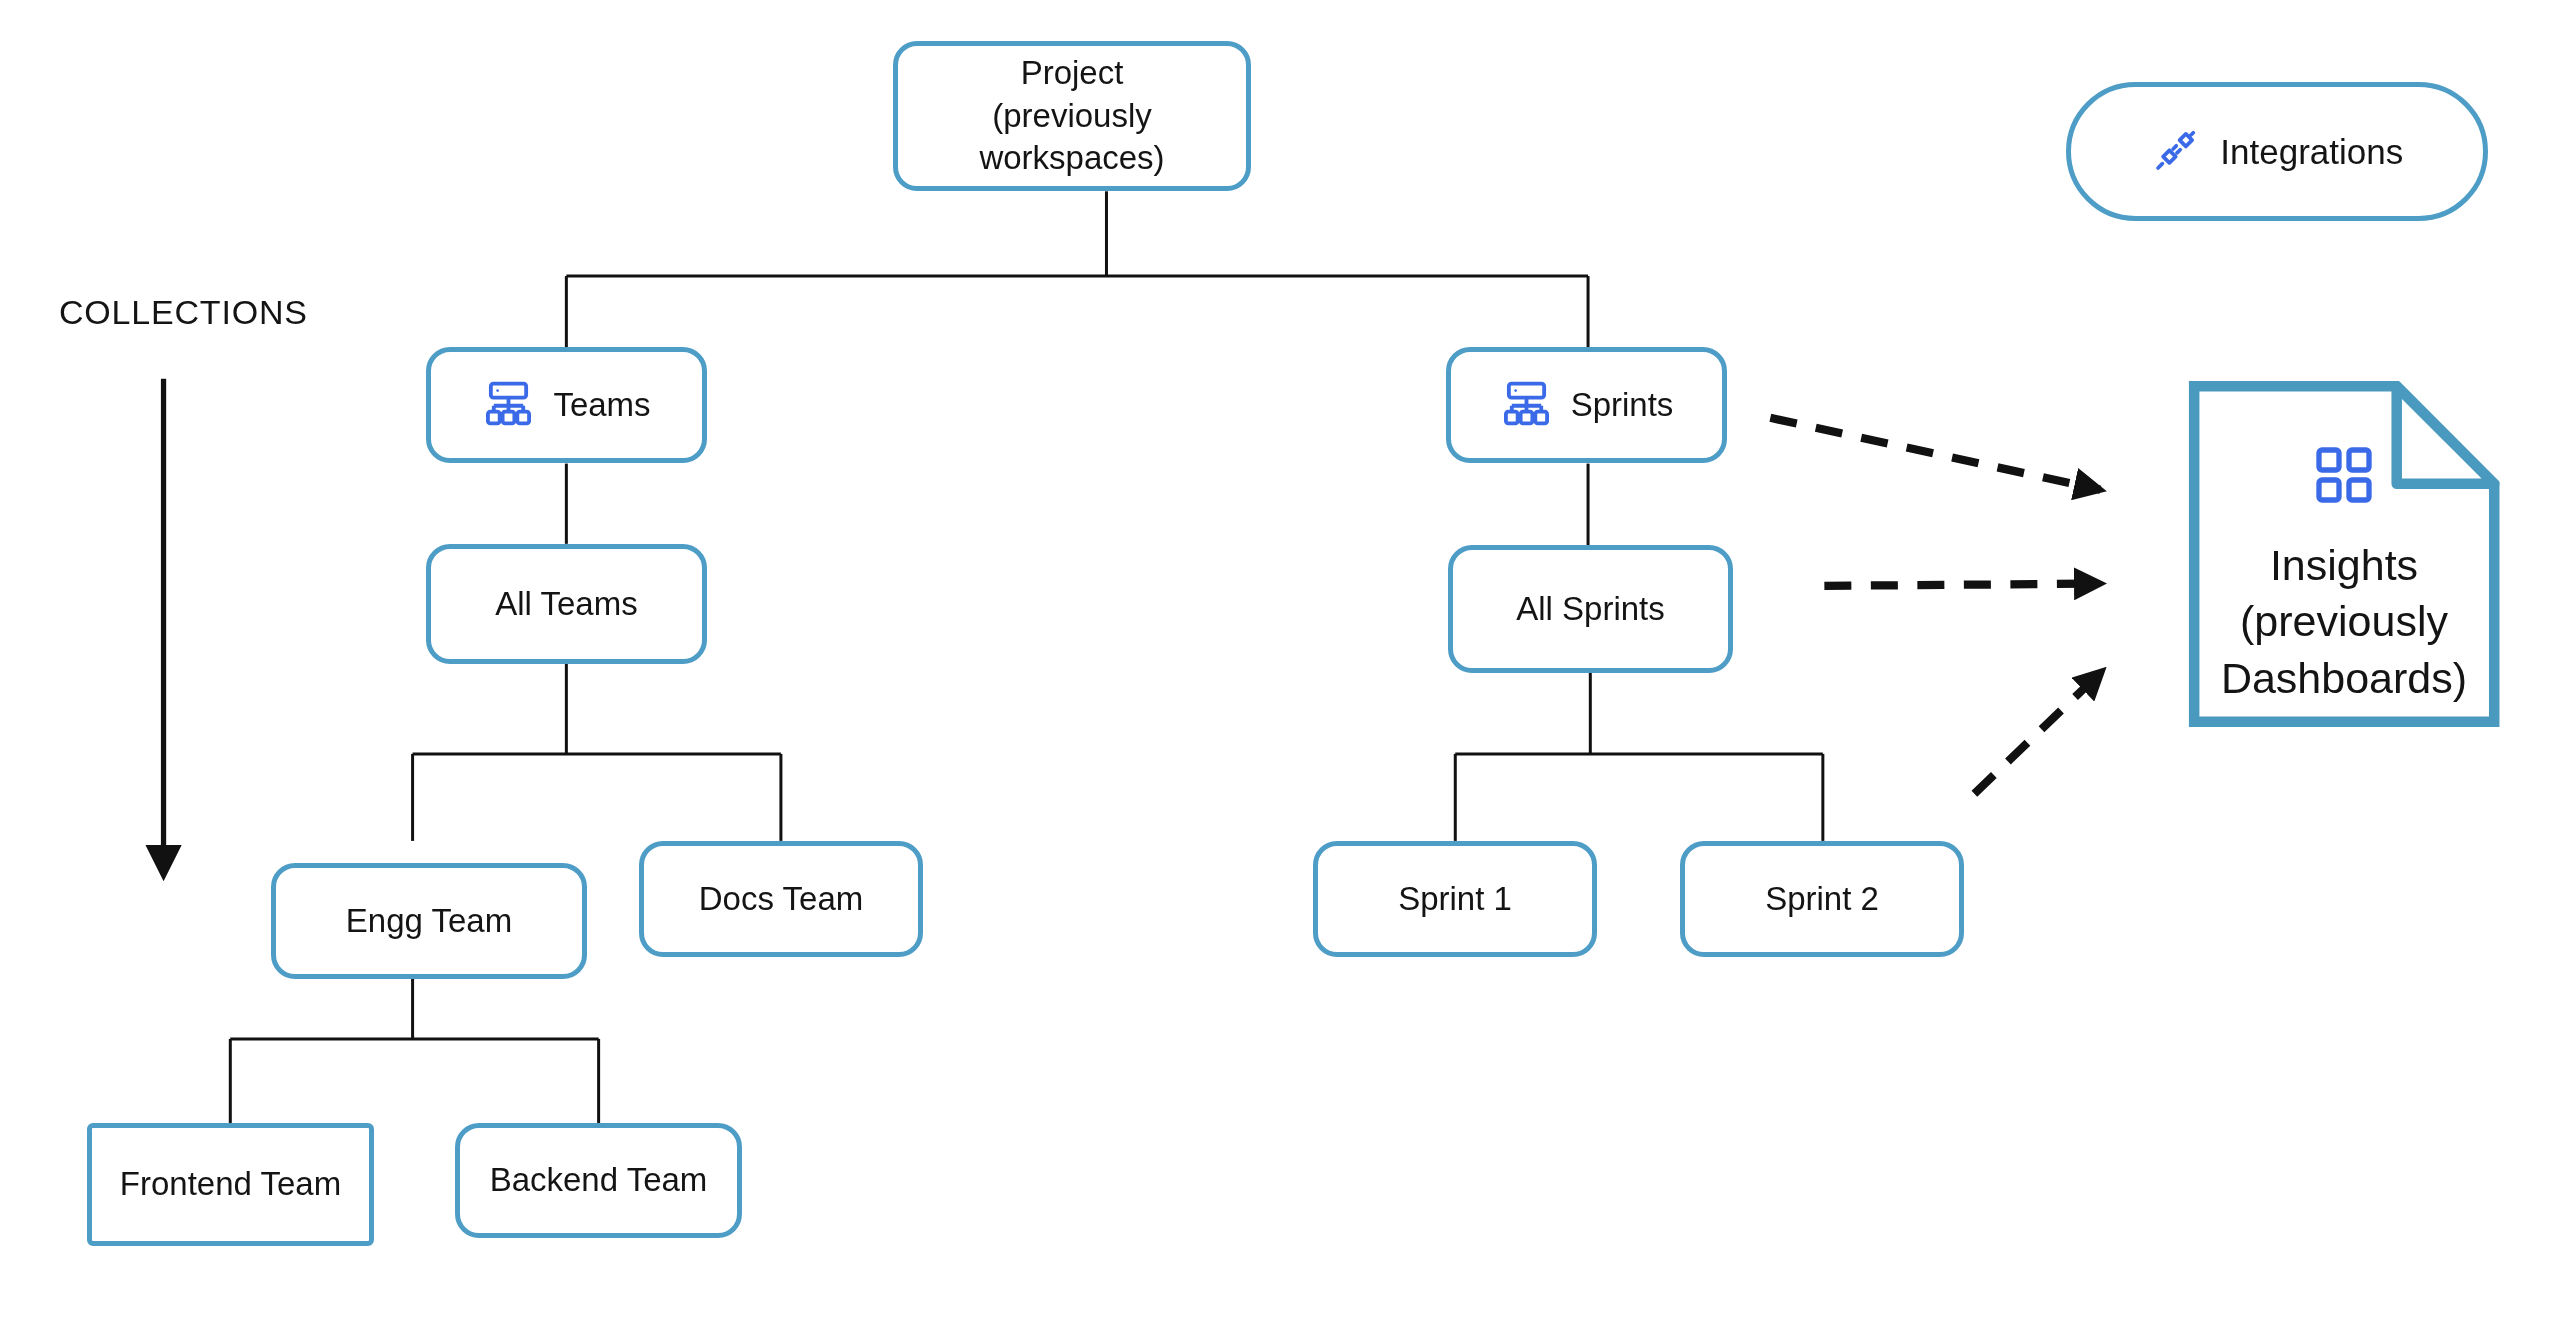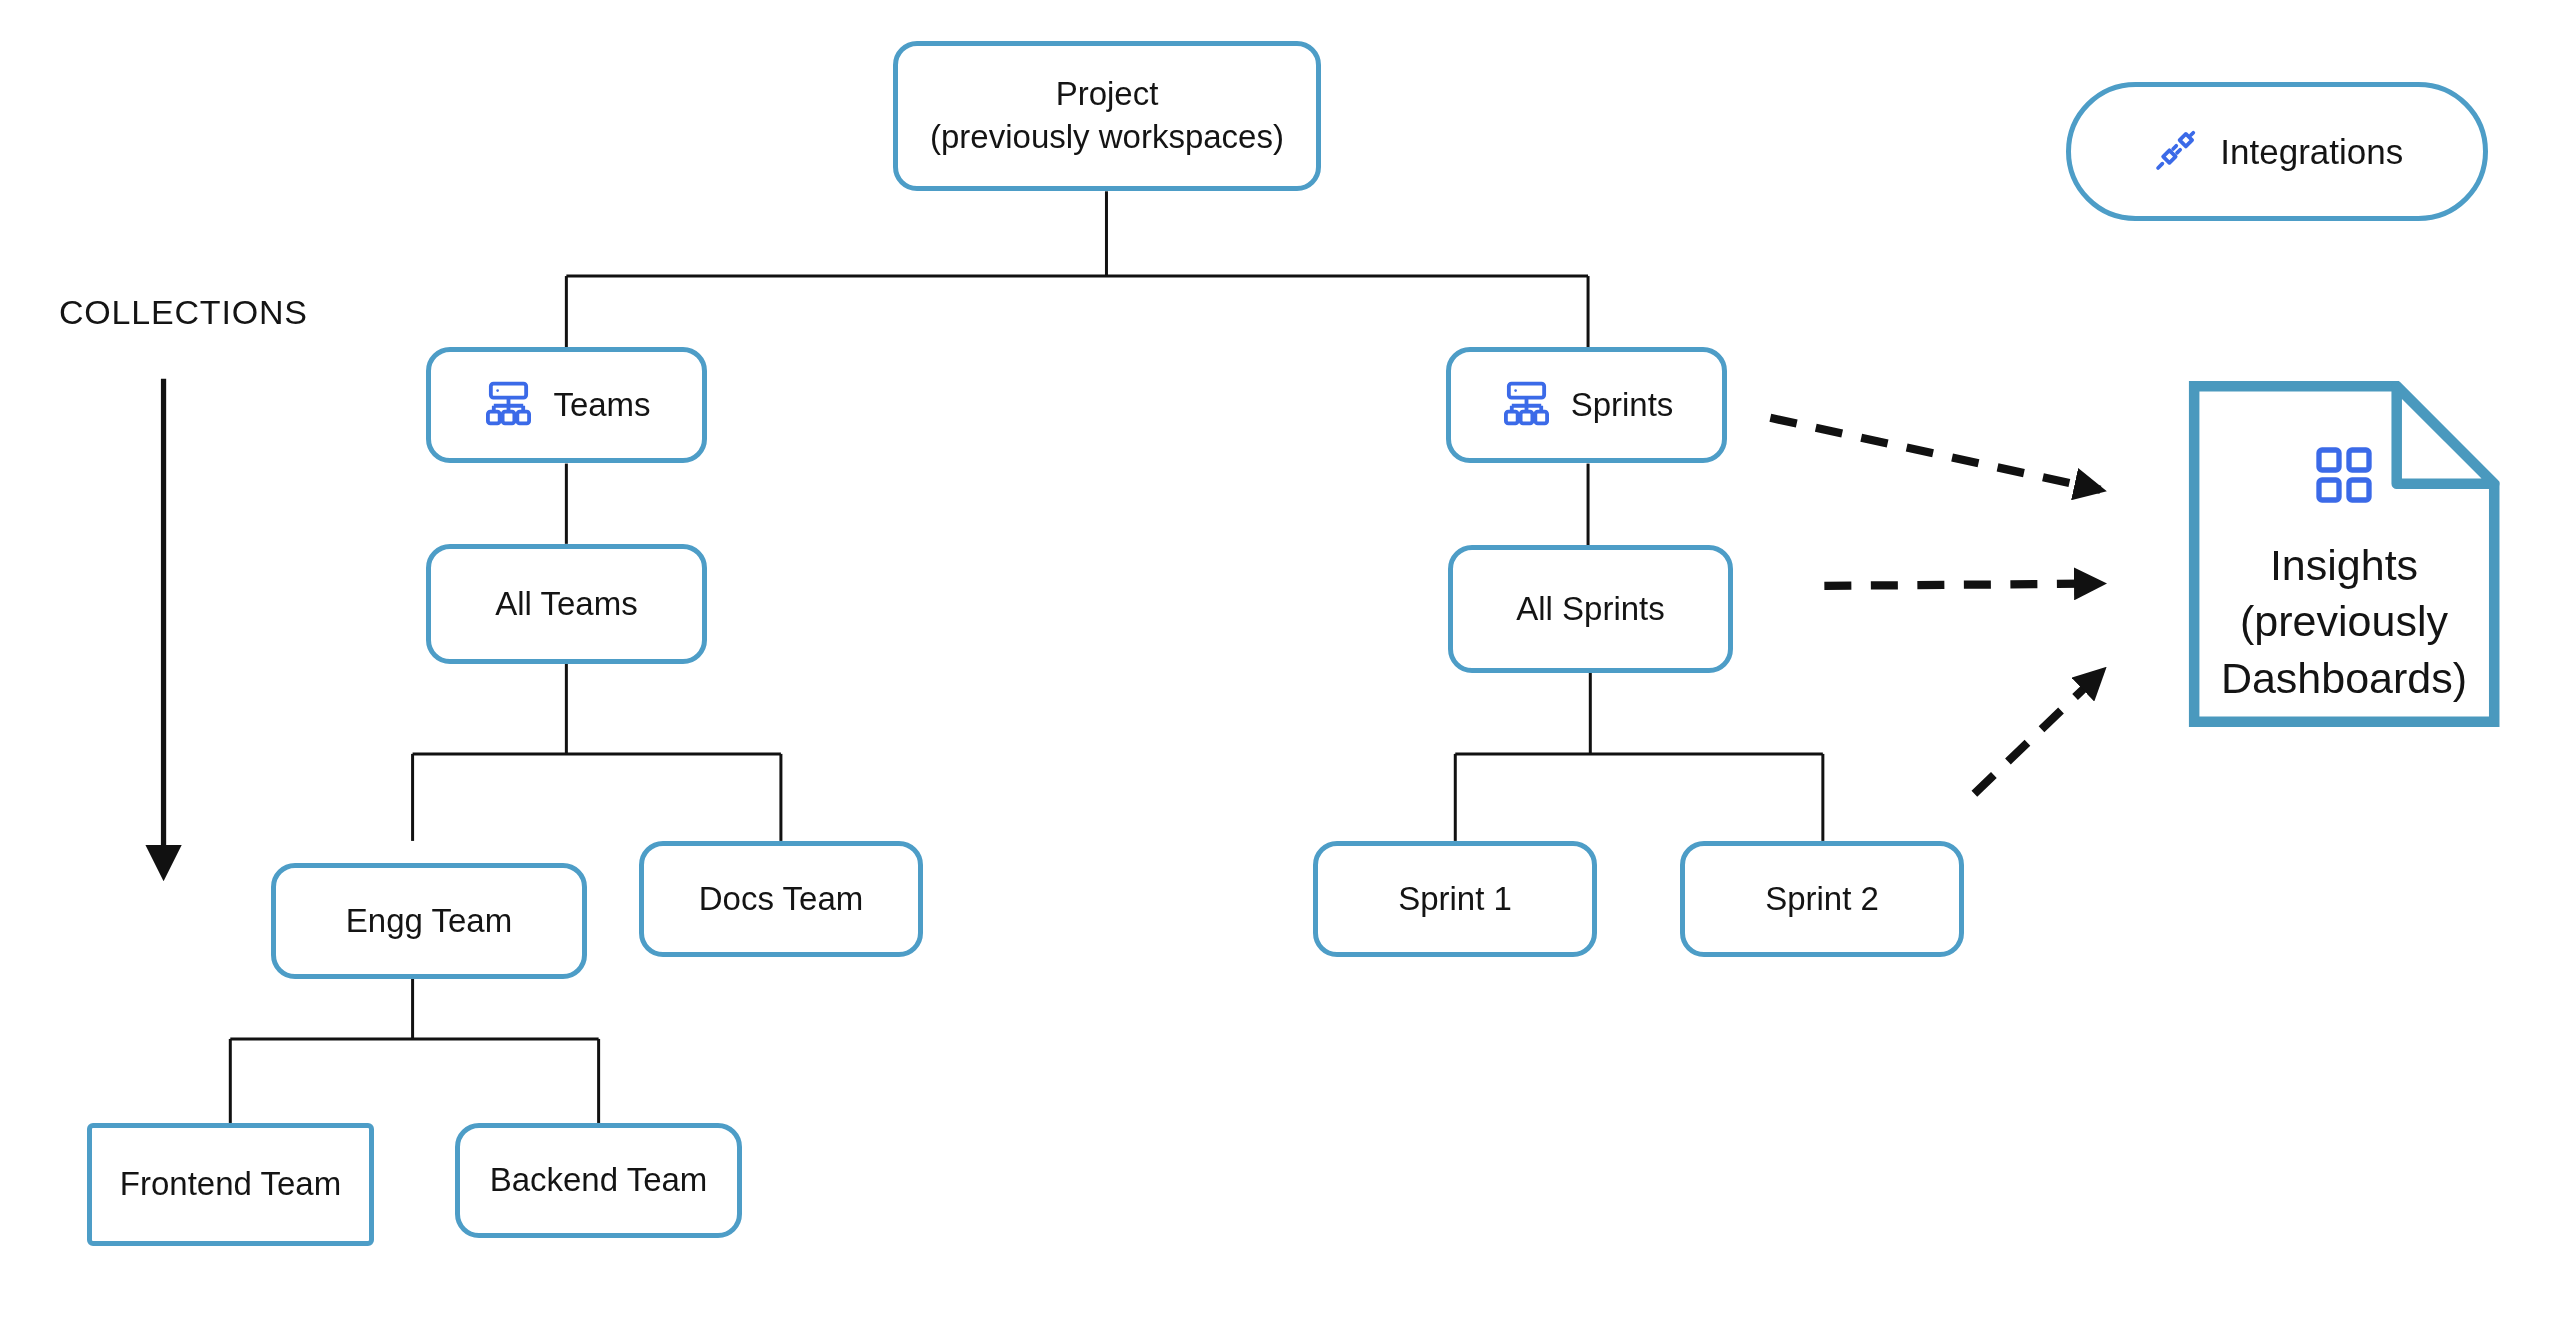--- a/index.html
+++ b/index.html
@@ -96,21 +96,21 @@
     </g>
 
     <g>
       <path d="M2925 515 H3195 L3325 645 V962 H2925 Z" fill="#ffffff" stroke="var(--doc-accent)" stroke-width="14"></path>
       <path d="M3195 515 L3325 645 H3195 Z" fill="#ffffff" stroke="var(--doc-accent)" stroke-width="14" stroke-linejoin="round"></path>
     </g>
   </svg>
 
   <div class="collections-label">COLLECTIONS</div>
 
-  <div class="node" style="left:893px;top:41px;width:428px;height:150px;">
+  <div class="node" style="left:893px;top:41px;width:358px;height:150px;">
     <span class="stack">
       <span>Project</span>
       <span>(previously workspaces)</span>
     </span>
   </div>
 
   <div class="node" style="left:426px;top:347px;width:281px;height:116px;">
     <svg class="icon" width="53" height="50" viewBox="0 0 36 34" fill="none" stroke="var(--icon-blue)" stroke-width="2.6">
       <rect x="6" y="2.5" width="24" height="9.5" rx="1.8"></rect>
       <circle cx="10.6" cy="7.2" r="0.9" fill="var(--icon-blue)" stroke="none"></circle>

